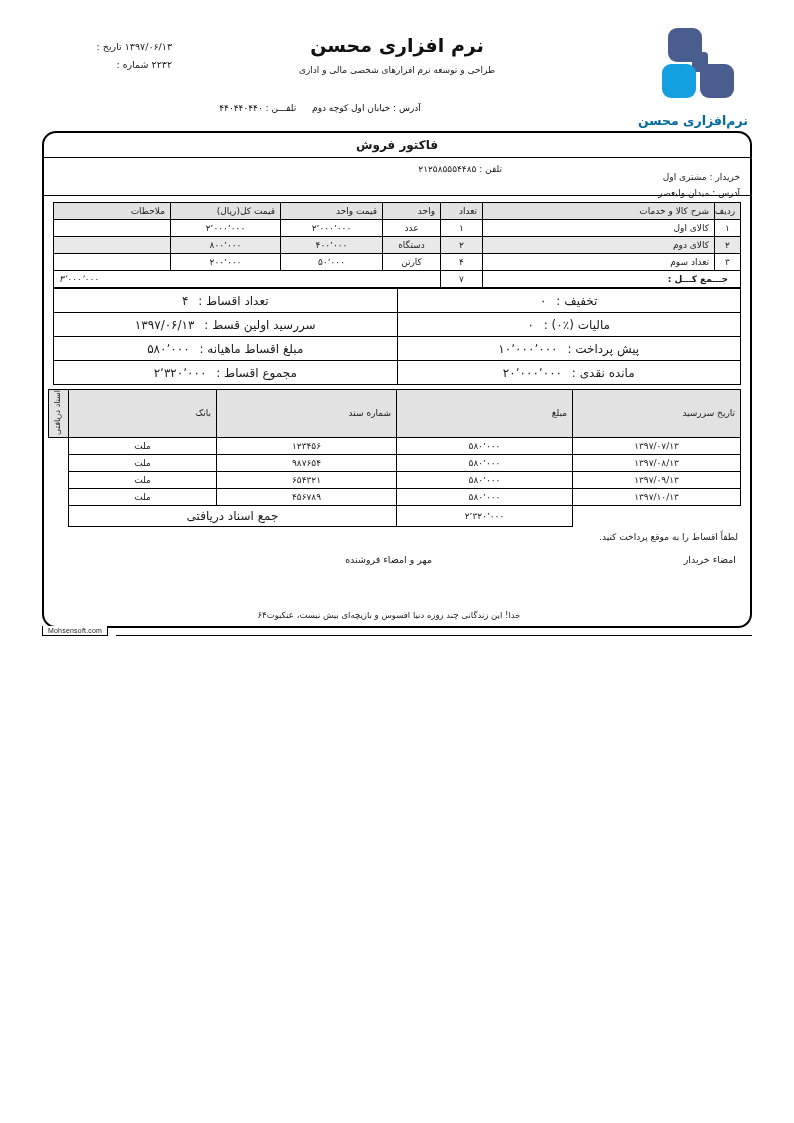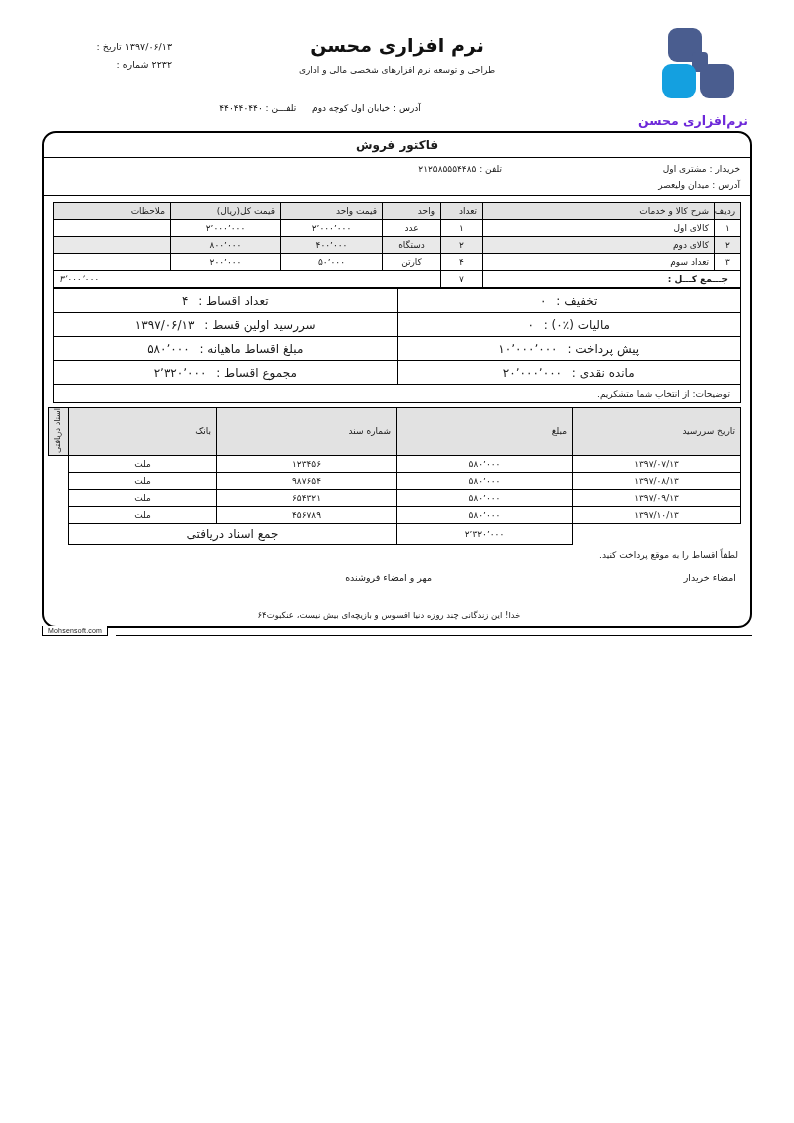--- a/index.html
+++ b/index.html
@@ -92,21 +92,21 @@
   .blk-bl { left: 22px; top: 38px; width: 34px; height: 34px; background: #14a0e0; }
   .blk-link { left: 52px; top: 26px; width: 16px; height: 20px; background: #4a5d8f; border-radius: 4px; }
   .logo-word {
     position: absolute;
     bottom: 0;
     right: 0;
     width: 118px;
     text-align: center;
     font-size: 12.5px;
     font-weight: bold;
-    color: #6d28d9;
+    color: #0369a1;
     letter-spacing: .5px;
     direction: rtl;
   }
 
   
   .frame {
     position: absolute;
     top: 131px;
     right: 42px;
     left: 42px;
@@ -129,21 +129,21 @@
 
   .party {
     padding: 5px 10px 4px 10px;
     font-size: 9px;
     line-height: 1.75;
     border-bottom: 1px solid #000;
     position: relative;
     height: 38px;
     box-sizing: border-box;
   }
-  .party-right { position: absolute; right: 10px; top: 4px; text-align: right; }
+  .party-right { position: absolute; right: 10px; top: 12px; text-align: right; }
   .party-phone { position: absolute; right: 248px; top: 4px; }
 
   
   table {
     border-collapse: collapse;
     width: 100%;
     font-size: 9px;
     table-layout: fixed;
   }
   th, td {
@@ -425,24 +425,20 @@
             </td>
             <td>
               <span class="lbl">مجموع اقساط :</span>
               <span class="val">۲٬۳۲۰٬۰۰۰</span>
             </td>
           </tr>
         </tbody>
       </table>
     </div>
 
-    <div class="notes-box">
-      <span>توضیحات:</span>
-      <span>از انتخاب شما متشکریم.</span>
-    </div>
 
     <div class="receipts-wrap">
       <table class="receipts">
         <colgroup>
           <col style="width:168px">
           <col style="width:176px">
           <col style="width:180px">
           <col style="width:148px">
           <col style="width:20px">
         </colgroup>

